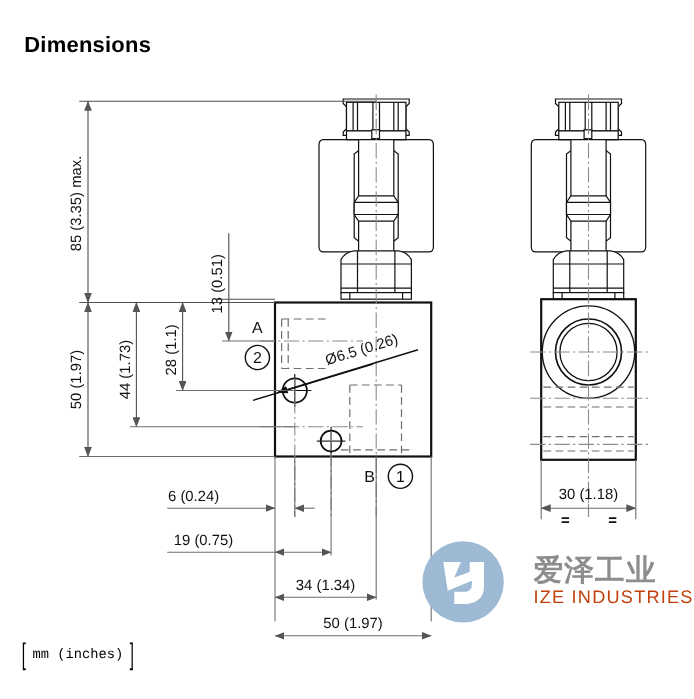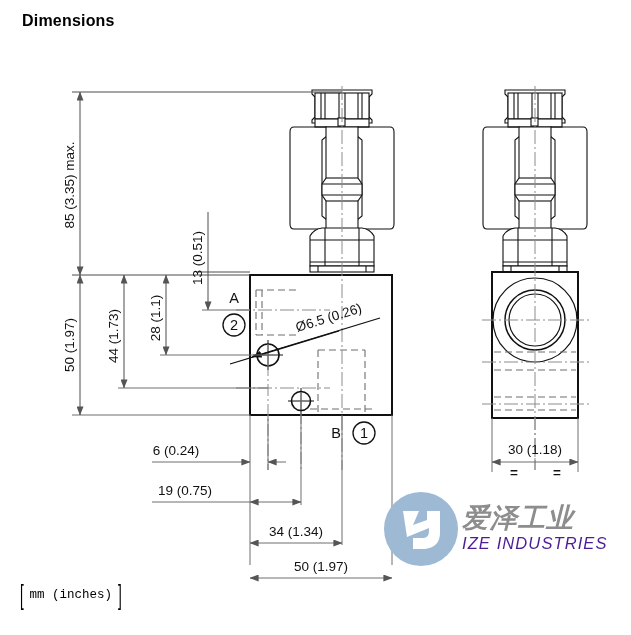--- a/index.html
+++ b/index.html
@@ -1,32 +1,32 @@
 <!DOCTYPE html>
 <html><head>
 <meta charset="utf-8">
 <style>
   html,body{margin:0;padding:0;background:#ffffff;}
   body{width:631px;height:635px;position:relative;overflow:hidden;
        font-family:"Liberation Sans",sans-serif;color:#000;}
-  #page-title{position:absolute;left:22px;top:12px;font-size:16px;font-weight:bold;
+  #page-title{position:absolute;left:22px;top:30px;font-size:20px;font-weight:bold;
               letter-spacing:.2px;}
   #drawing{position:absolute;left:0;top:0;width:631px;height:635px;}
   #unit-note{position:absolute;left:18px;top:588px;font-size:12.5px;
              display:flex;align-items:center;}
   #unit-note .brk{font-size:27px;line-height:0;font-weight:300;
                   transform:scaleX(.5);display:inline-block;}
   #unit-note .txt{padding:0 4px;white-space:nowrap;font-family:Liberation Mono, monospace;}
   #watermark{position:absolute;left:383px;top:483px;width:240px;height:92px;
              display:flex;align-items:center;pointer-events:none;}
   #wm-mark{width:76px;height:76px;flex:0 0 76px;position:relative;}
-  #wm-text{margin-left:3px;font-style:italic;}
+  #wm-text{margin-left:26px;}
   #wm-cn{font-size:27px;font-weight:bold;color:#8d8d8d;letter-spacing:1px;
          line-height:1.05;white-space:nowrap;}
-  #wm-en{font-size:16.5px;color:#4c1d95;letter-spacing:1.1px;
+  #wm-en{font-size:16.5px;color:#c2410c;letter-spacing:1.1px;
          line-height:1.2;white-space:nowrap;margin-top:1px;}
 </style>
 </head>
 <body>
 
 <div id="page-title">Dimensions</div>
 
 <svg id="drawing" viewBox="0 0 631 635" xmlns="http://www.w3.org/2000/svg">
   <defs>
     <marker id="ah" markerWidth="9" markerHeight="7" refX="8.6" refY="3.5" orient="auto" markerUnits="userSpaceOnUse">

